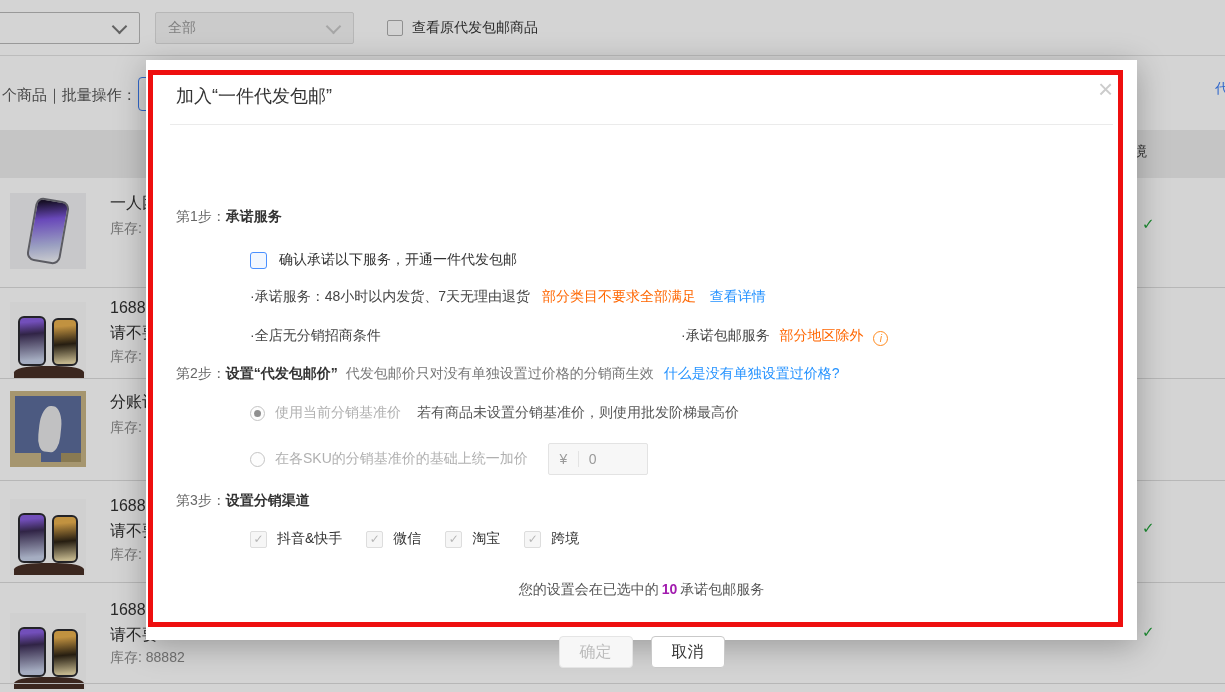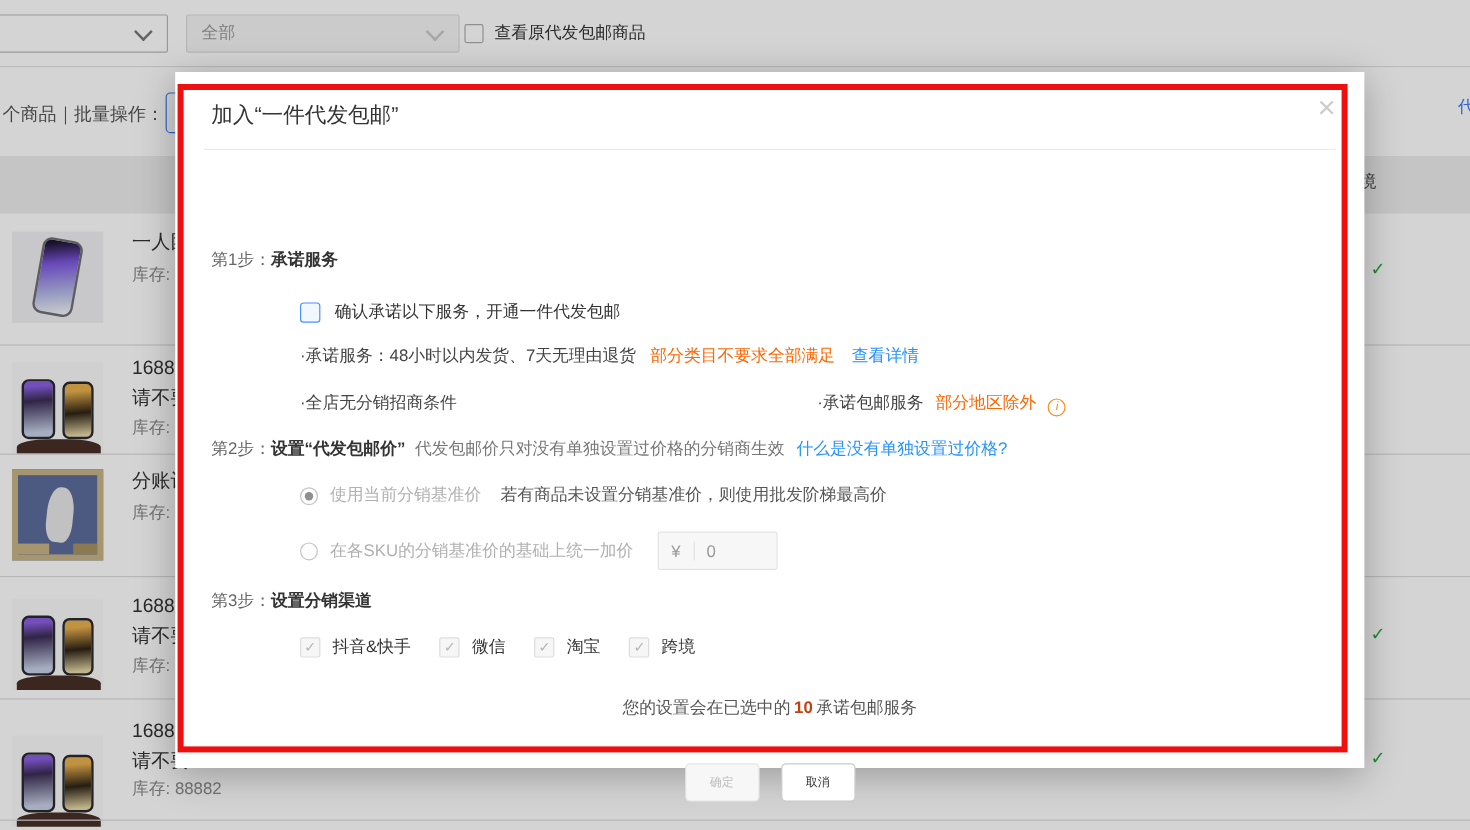--- a/index.html
+++ b/index.html
@@ -74,40 +74,40 @@
   .radio-desc { color:#555; margin-left:6px; }
   .amount-group { display:flex; align-items:center; height:32px; border:1px solid #e3e3e3; background:#f7f7f7;
     border-radius:2px; margin-left:10px; color:#9a9a9a; }
   .amount-prefix { width:30px; text-align:center; border-right:1px solid #e3e3e3; }
   .amount-value { width:68px; padding-left:10px; }
   .chan-row { position:absolute; left:104px; top:470px; display:flex; align-items:center; gap:24px; }
   .chan { display:flex; align-items:center; gap:10px; }
   .gray-cb { width:17px; height:17px; border:1px solid #ddd; border-radius:2px; background:#f6f6f6;
     color:#b5b5b5; font-size:12px; font-weight:bold; text-align:center; line-height:15px; }
   .effect-line { position:absolute; left:0; top:521px; width:100%; text-align:center; color:#555; }
-  .effect-count { color:#c2410c; font-weight:bold; margin:0 3px; }
+  .effect-count { color:#a21caf; font-weight:bold; margin:0 3px; }
   .warn-line { position:absolute; left:0; top:545px; width:100%; text-align:center; color:#ff6600; }
   .btn-row { position:absolute; left:0; top:576px; width:100%; display:flex; justify-content:center; gap:18px; }
-  .btn { height:32px; padding:0 20px; border-radius:4px; font-size:10px; display:flex; align-items:center; cursor:pointer; }
+  .btn { height:32px; padding:0 20px; border-radius:4px; font-size:16px; display:flex; align-items:center; cursor:pointer; }
   .btn.disabled { background:#f7f7f7; border:1px solid #e5e5e5; color:#bdbdbd; cursor:default; }
   .btn.normal { background:#fff; border:1px solid #c9c9c9; color:#333; }
 </style>
 </head>
 <body>
 
 <div class="stage">
 
   <div class="page">
 
     <div class="sel" style="left:-64px; top:12px; width:204px;">
 
       <span class="chev"></span>
     </div>
 
-    <div class="sel disabled" style="left:155px; top:12px; width:228px;font-family:Liberation Serif, serif;">
+    <div class="sel disabled" style="left:155px; top:12px; width:199px;font-family:Liberation Serif, serif;">
       <span>全部</span>
       <span class="chev"></span>
     </div>
 
     <div class="topbar-cb-row">
       <span class="cb"></span>
       <span>查看原代发包邮商品</span>
     </div>
 
     <div class="topbar-line"></div>

